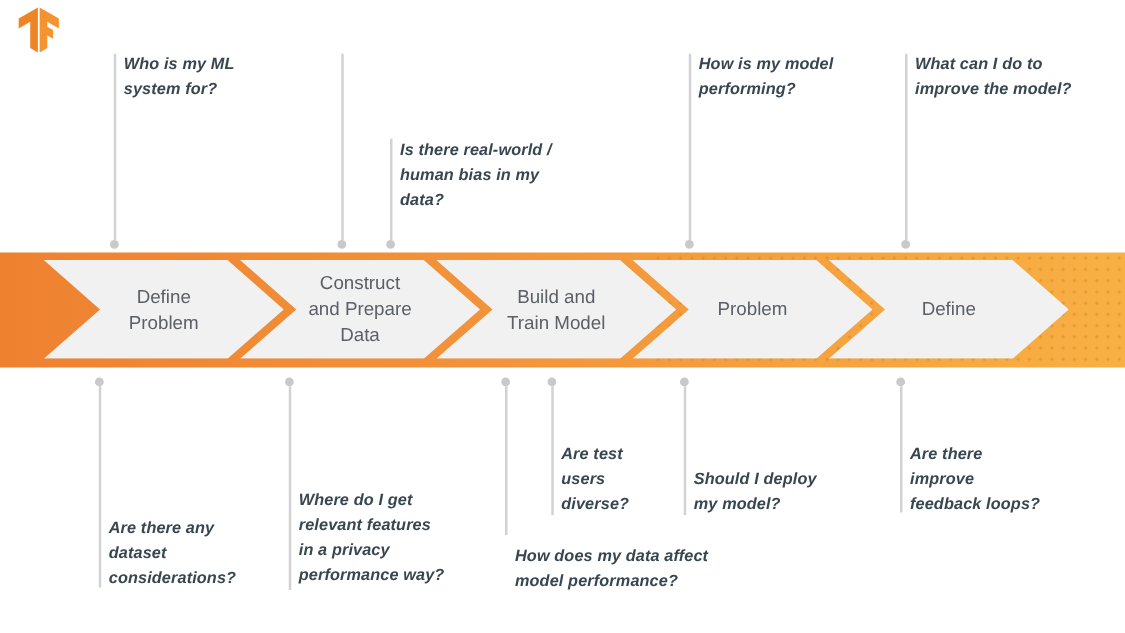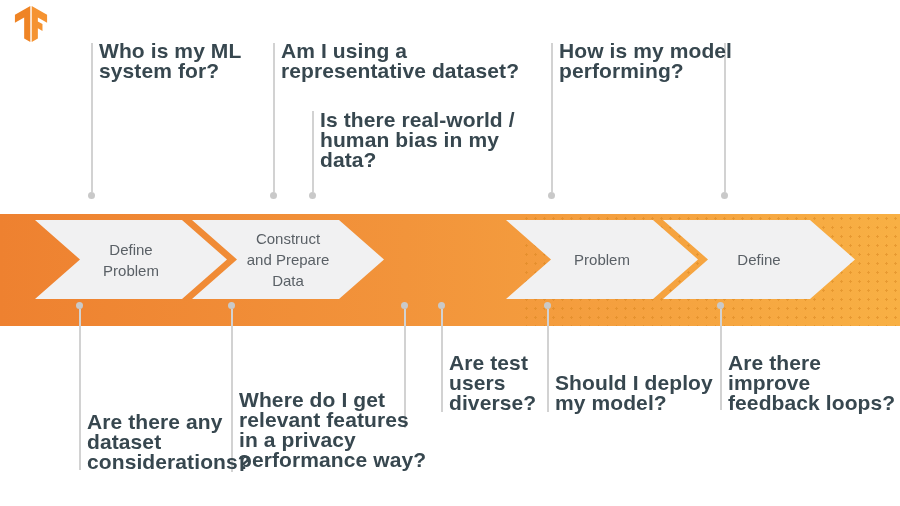--- a/index.html
+++ b/index.html
@@ -2,27 +2,27 @@
 <html><head>
 <meta charset="utf-8">
 <style>
   html,body { margin:0; padding:0; background:#fff; }
   .canvas {
     position:relative; width:900px; height:506px; background:#ffffff;
     font-family:"Liberation Sans", sans-serif; overflow:hidden;
   }
   .logo { position:absolute; left:13px; top:5px; width:36px; height:38px; }
   .q {
-    position:absolute; font-weight:bold; font-size:21px; line-height:20px;
-    color:#37474F; white-space:pre-line; letter-spacing:.1px;
+    position:absolute; font-weight:bold; font-size:13px; line-height:20px;
+    color:#37474F; white-space:pre-line; letter-spacing:.1px;font-style:italic;
   }
   .conn { position:absolute; width:2px; background:#D2D2D2; }
   .dot { position:absolute; width:7px; height:7px; border-radius:50%; background:#C9C9C9; }
   .banner {
-    position:absolute; left:0; top:214px; width:900px; height:112px;
+    position:absolute; left:0; top:202px; width:900px; height:92px;
     background:linear-gradient(90deg,#EE8130 0%,#F2943B 45%,#F8B044 100%);
   }
   .banner-dots {
     position:absolute; right:0; top:0; height:100%; width:42%;
     background-image:radial-gradient(circle, rgba(215,132,30,.5) 1.1px, transparent 1.3px);
     background-size:9px 9px;
   }
   .chevron {
     position:absolute; top:6px; height:79px; width:192px; background:#F1F1F2;
     clip-path:polygon(0 0,147px 0,192px 50%,147px 100%,0 100%,45px 50%);
@@ -46,35 +46,37 @@
   <div class="dot" style="left:270px;top:192px"></div>
   <div class="conn" style="left:312px;top:111px;height:81px"></div>
   <div class="dot" style="left:309px;top:192px"></div>
   <div class="conn" style="left:551px;top:43px;height:149px"></div>
   <div class="dot" style="left:548px;top:192px"></div>
   <div class="conn" style="left:724px;top:43px;height:149px"></div>
   <div class="dot" style="left:721px;top:192px"></div>
 
   <div class="q" style="left:99px;top:41px">Who is my ML
 system for?</div>
-  <div class="q" style="left:281px;top:41px">Am I using a
-representative dataset?</div>
   <div class="q" style="left:320px;top:110px">Is there real-world /
 human bias in my
 data?</div>
   <div class="q" style="left:559px;top:41px">How is my model
 performing?</div>
+  <div class="q" style="left:732px;top:41px">What can I do to
+improve the model?</div>
 
   <div class="banner">
     <div class="banner-dots"></div>
     <div class="chevron" style="left:35px"><span>Define
 Problem</span></div>
     <div class="chevron" style="left:192px"><span>Construct
 and Prepare
 Data</span></div>
+    <div class="chevron" style="left:349px"><span>Build and
+Train Model</span></div>
     <div class="chevron" style="left:506px"><span>Problem</span></div>
     <div class="chevron" style="left:663px"><span>Define</span></div>
   </div>
 
   <div class="dot" style="left:76px;top:302px"></div>
   <div class="conn" style="left:79px;top:309px;height:161px"></div>
   <div class="dot" style="left:228px;top:302px"></div>
   <div class="conn" style="left:231px;top:309px;height:163px"></div>
   <div class="dot" style="left:401px;top:302px"></div>
   <div class="conn" style="left:404px;top:309px;height:119px"></div>
@@ -85,20 +87,22 @@
   <div class="dot" style="left:717px;top:302px"></div>
   <div class="conn" style="left:720px;top:309px;height:101px"></div>
 
   <div class="q" style="left:87px;top:412px">Are there any
 dataset
 considerations?</div>
   <div class="q" style="left:239px;top:390px">Where do I get
 relevant features
 in a privacy
 performance way?</div>
+  <div class="q" style="left:412px;top:435px">How does my data affect
+model performance?</div>
   <div class="q" style="left:449px;top:353px">Are test
 users
 diverse?</div>
   <div class="q" style="left:555px;top:373px">Should I deploy
 my model?</div>
   <div class="q" style="left:728px;top:353px">Are there
 improve
 feedback loops?</div>
 
 </div>

